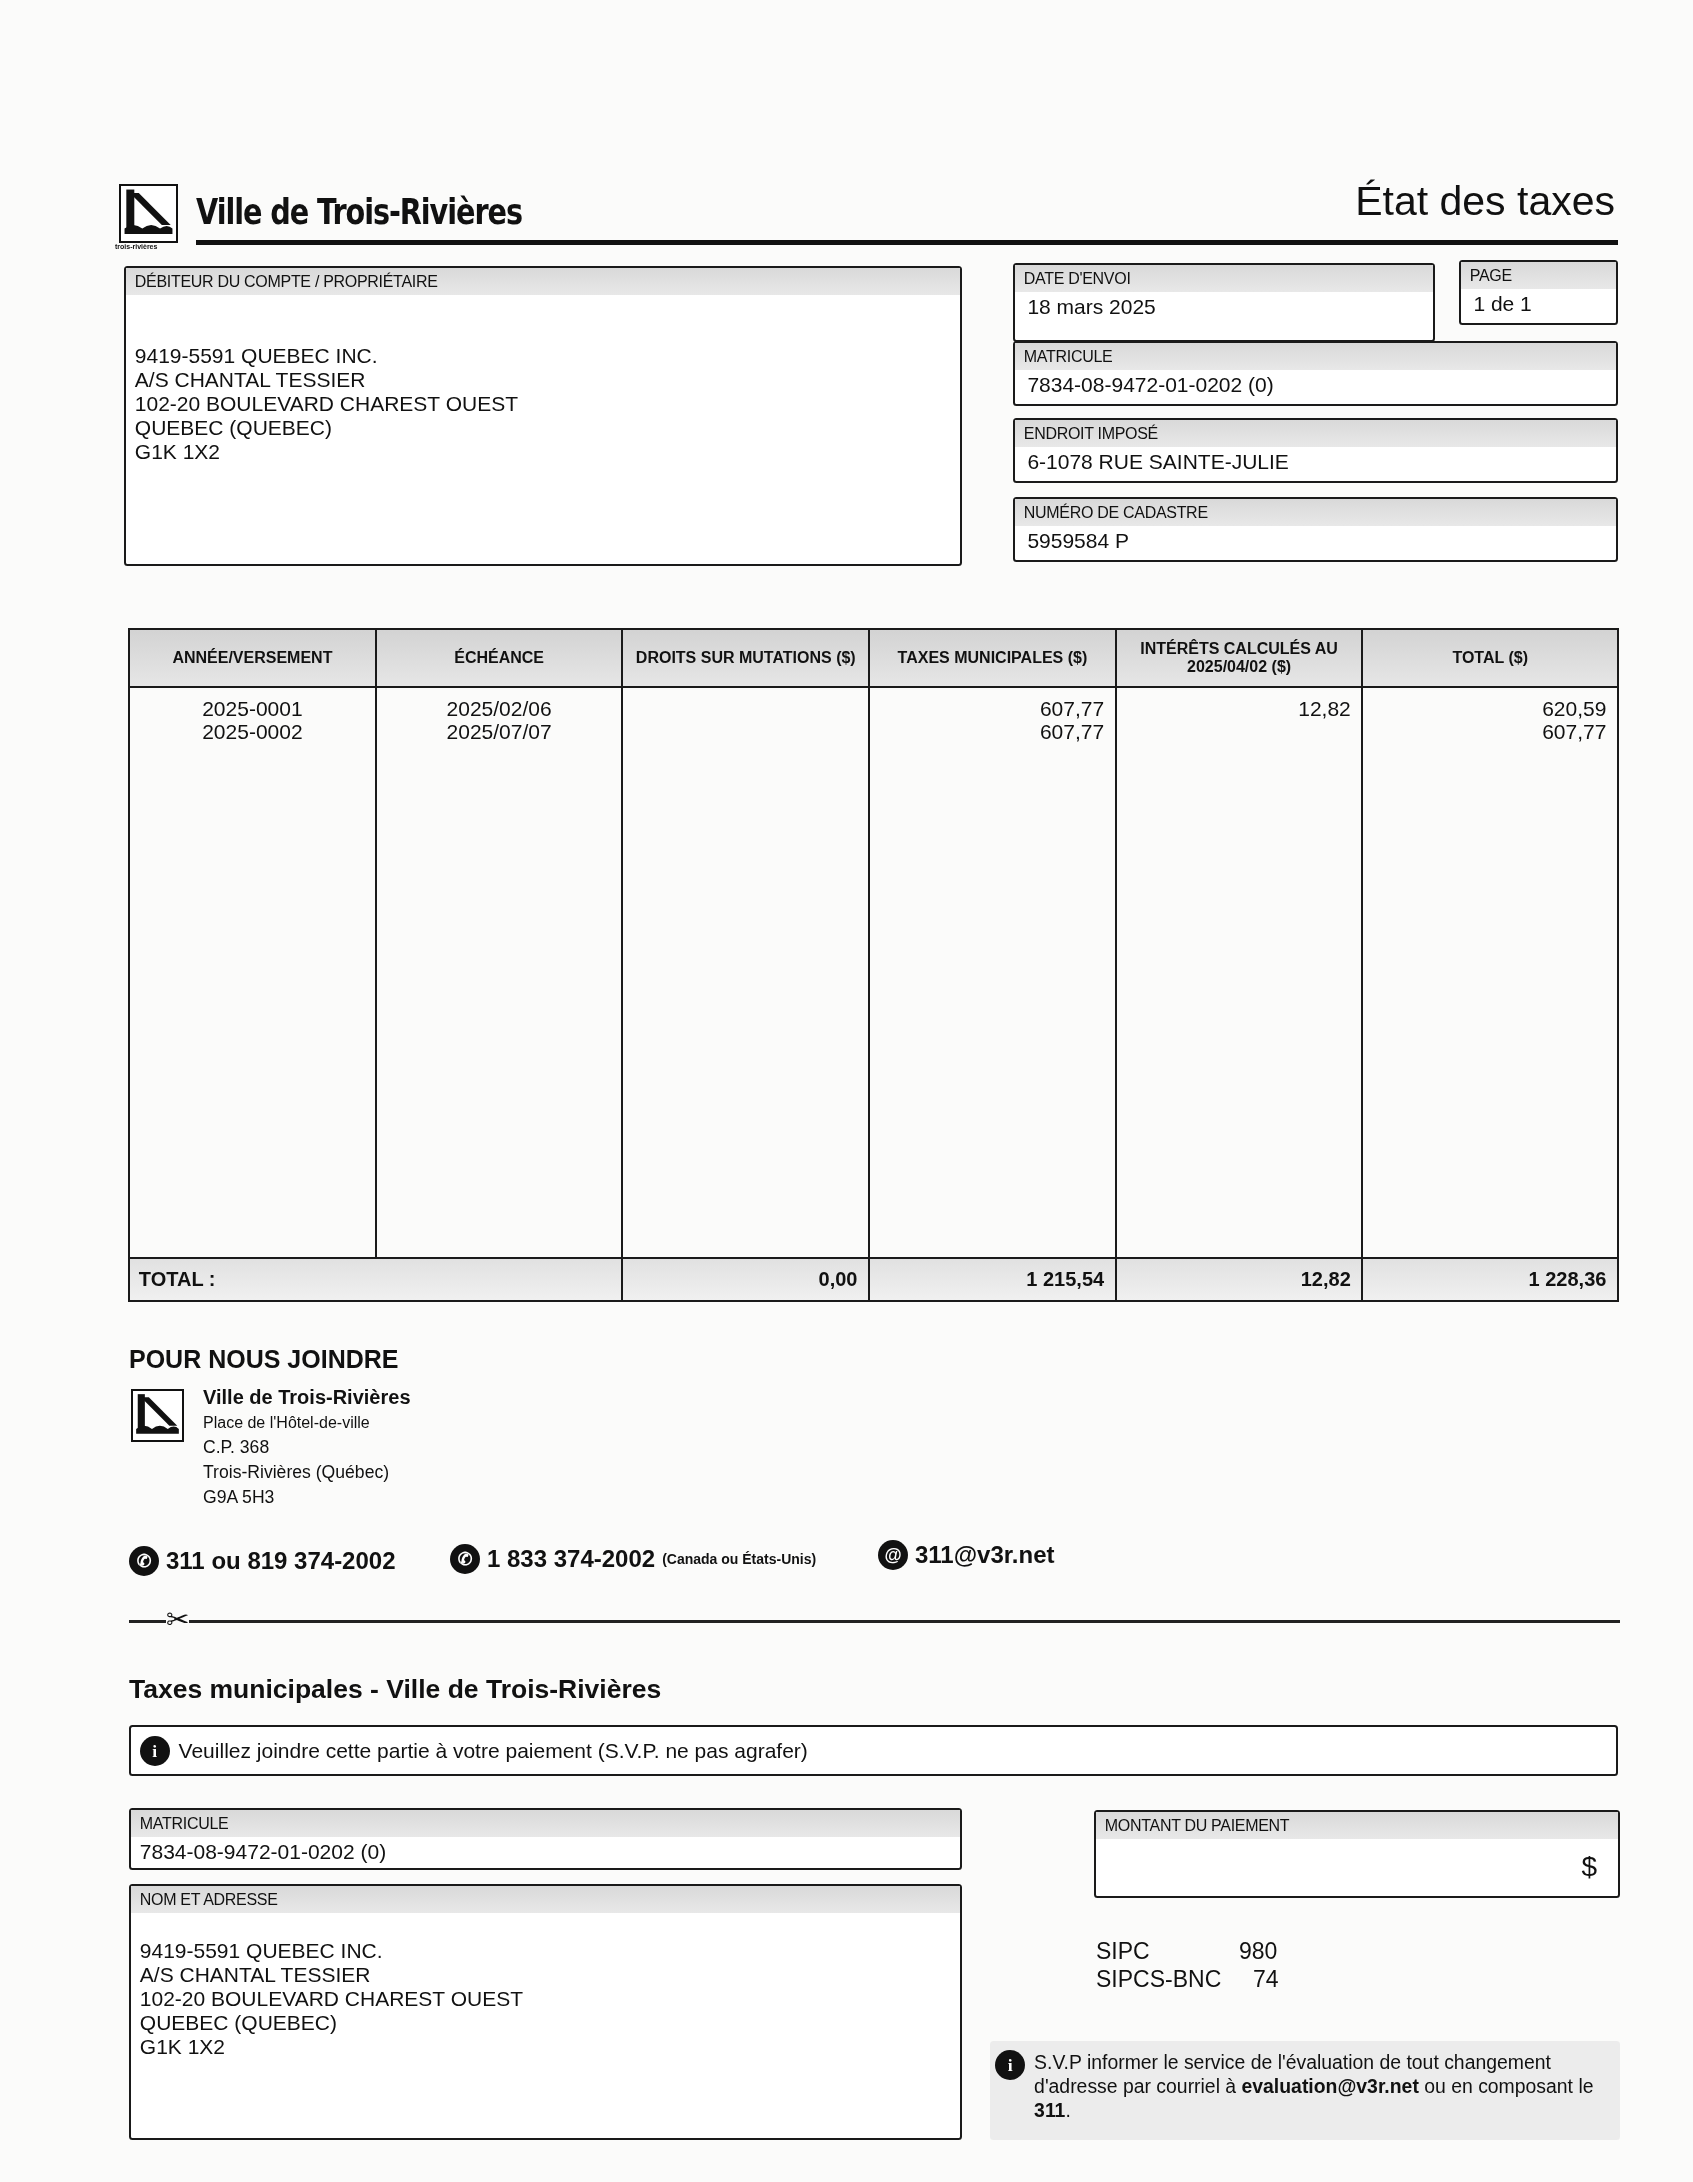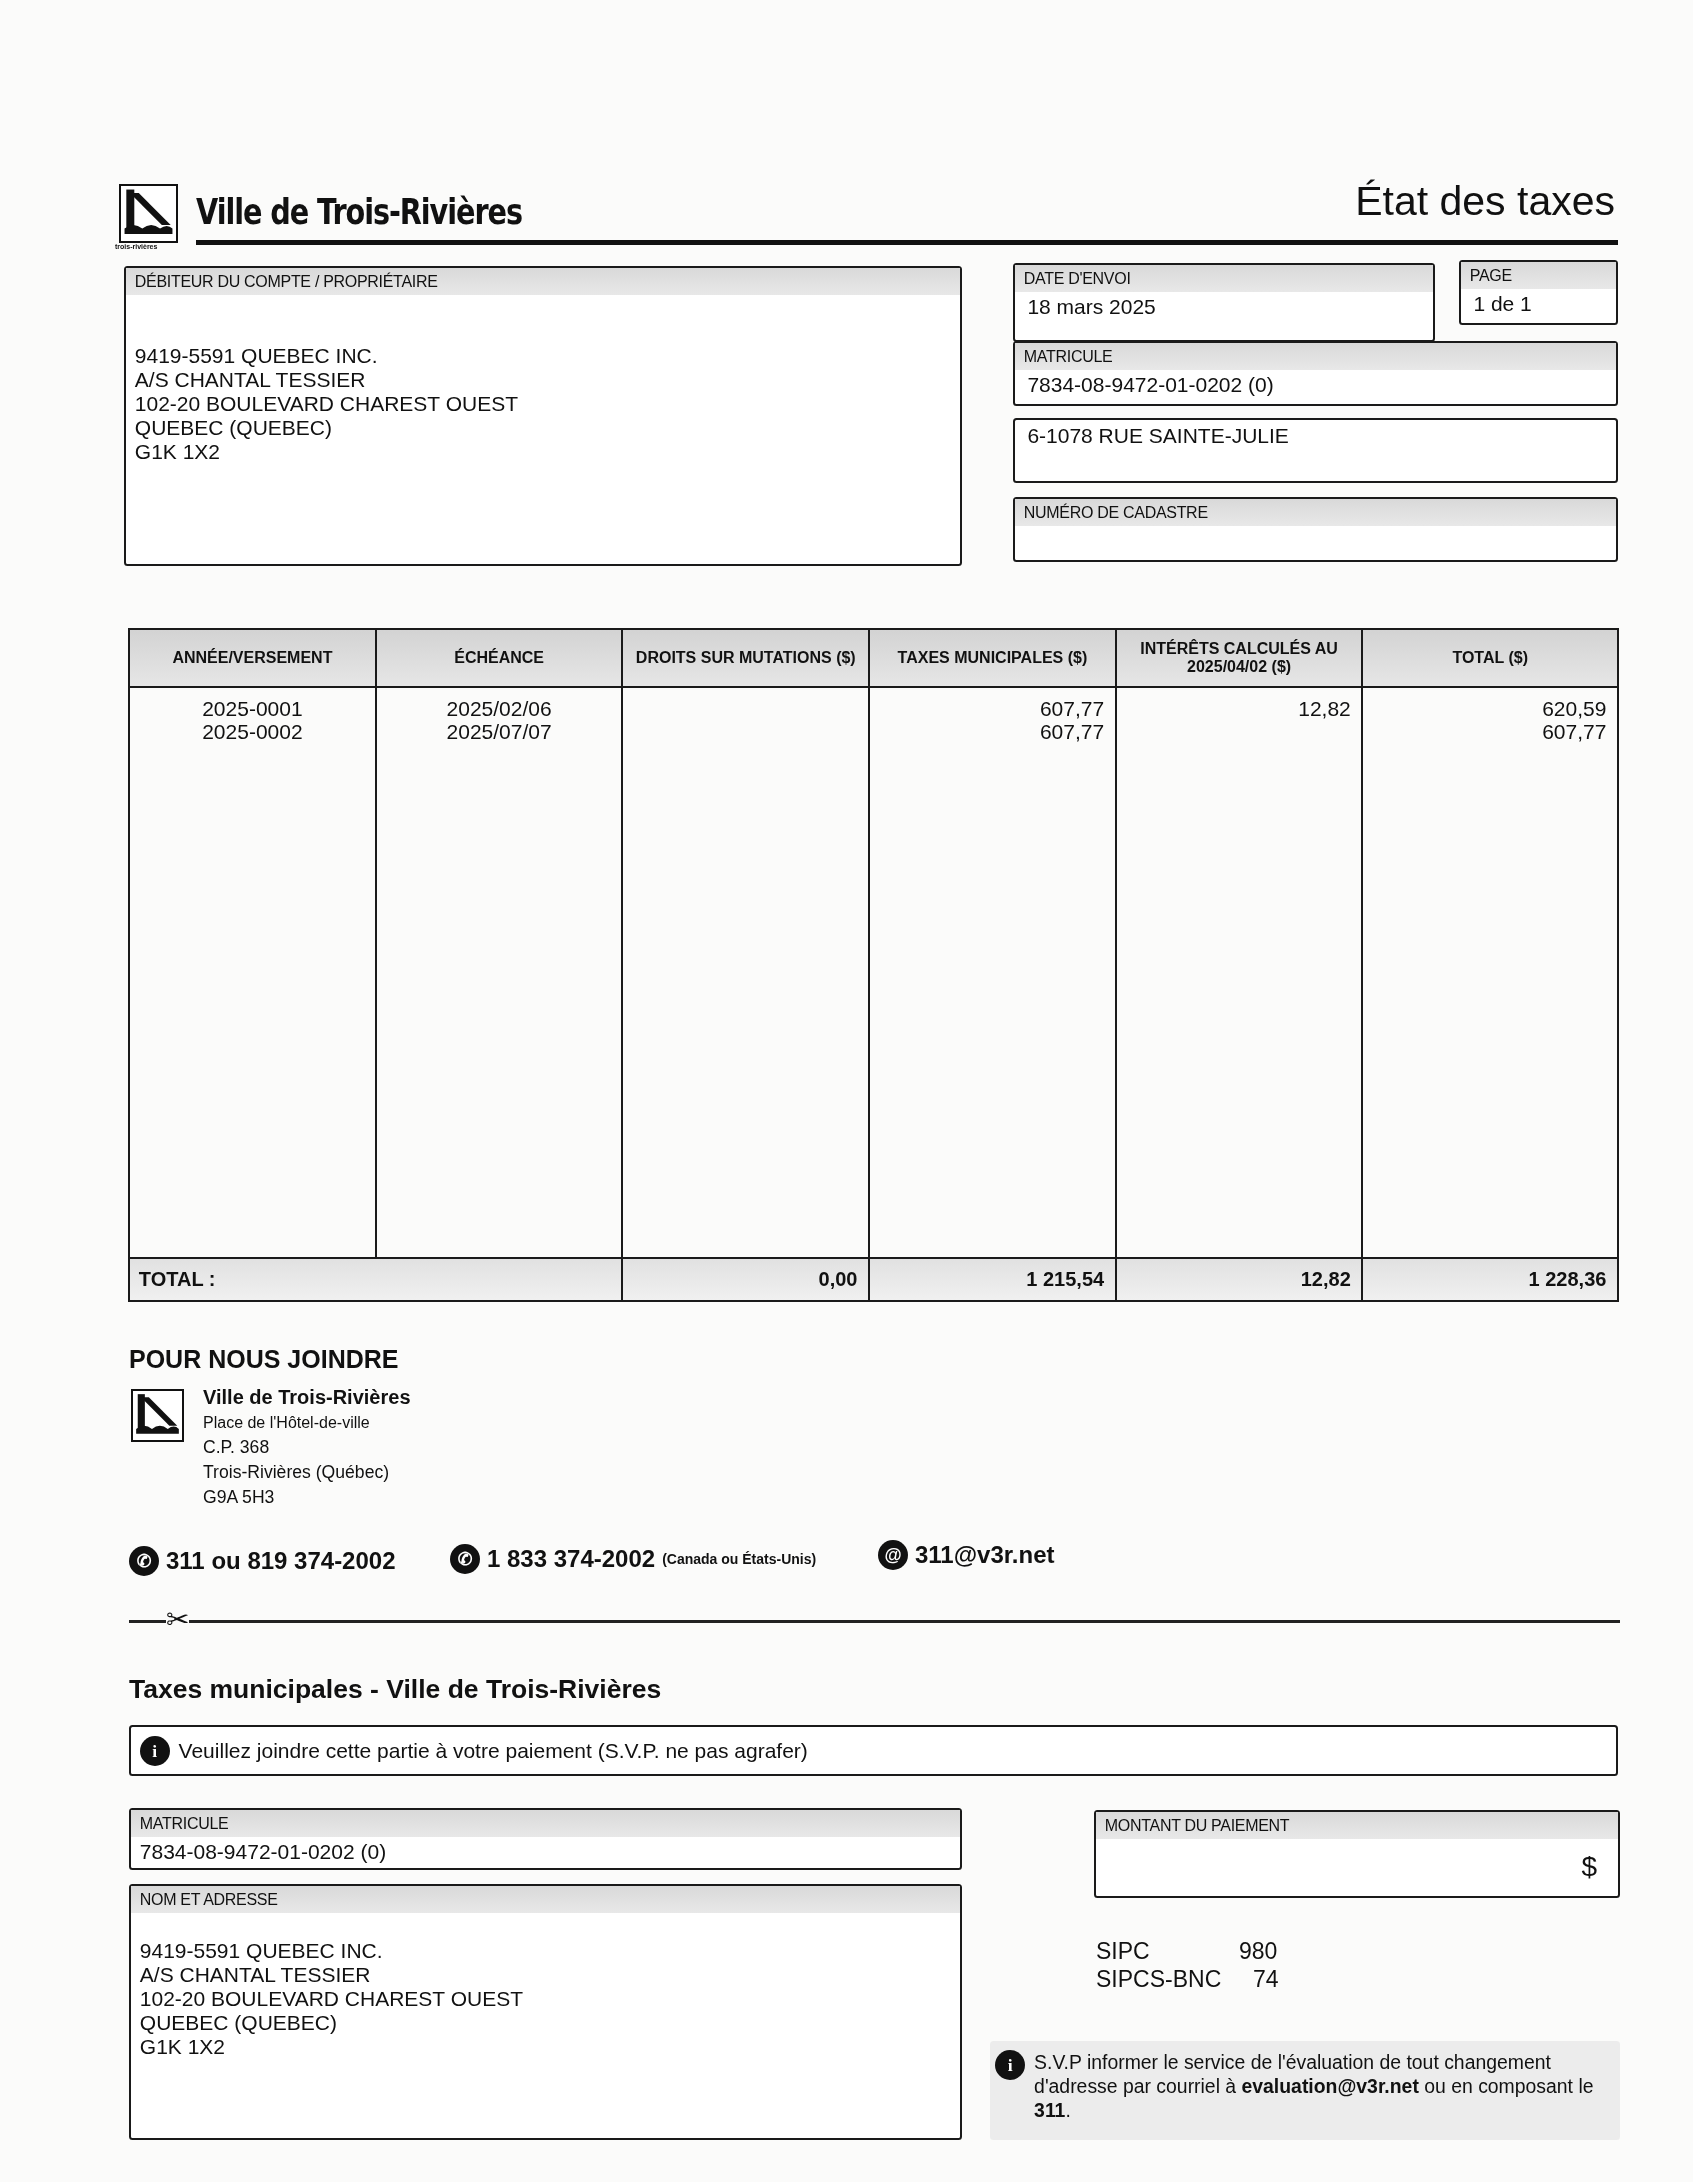--- a/index.html
+++ b/index.html
@@ -52,24 +52,26 @@
 </div>
 <div class="box" style="left:1459px;top:260px;width:159px;height:65px;">
   <div class="box-label">PAGE</div>
   <div class="box-value">1 de 1</div>
 </div>
 <div class="box" style="left:1013px;top:341px;width:605px;height:65px;">
   <div class="box-label">MATRICULE</div>
   <div class="box-value">7834-08-9472-01-0202 (0)</div>
 </div>
 <div class="box" style="left:1013px;top:418px;width:605px;height:65px;">
+  <div class="box-label">ENDROIT IMPOSÉ</div>
   <div class="box-value">6-1078 RUE SAINTE-JULIE</div>
 </div>
 <div class="box" style="left:1013px;top:497px;width:605px;height:65px;">
   <div class="box-label">NUMÉRO DE CADASTRE</div>
+  <div class="box-value">5959584 P</div>
 </div>
 
 <table class="tax" style="left:128px;top:628px;width:1491px;height:674px;">
   <colgroup>
       <col style="width:247px">
       <col style="width:247px">
       <col style="width:247px">
       <col style="width:247px">
       <col style="width:247px">
       <col style="width:256px">

